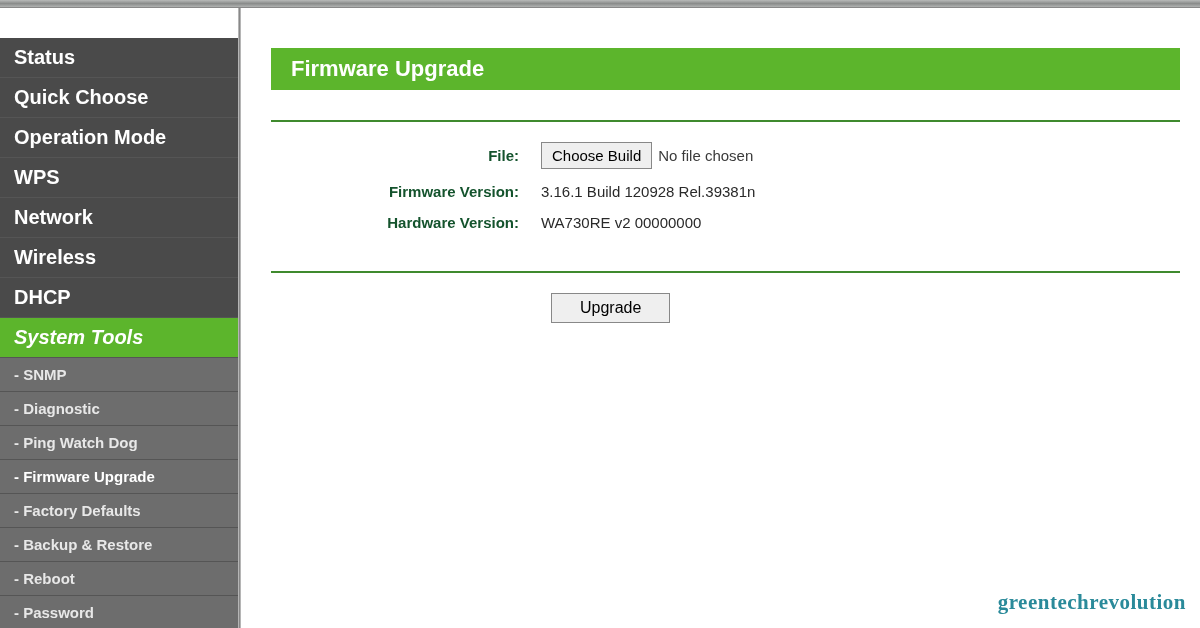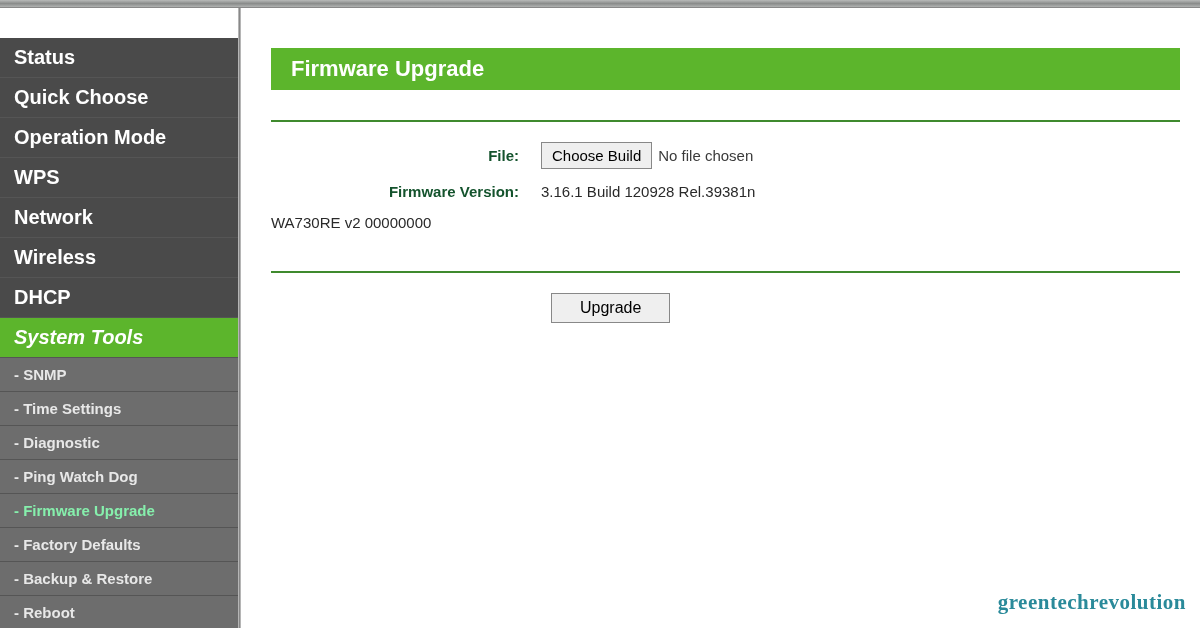--- a/index.html
+++ b/index.html
@@ -41,21 +41,21 @@
       background: #5cb52c;
       color: #fff;
       font-style: italic;
     }
     .sidebar-item.sub {
       background: #6d6d6d;
       color: #e8e8e8;
       font-size: 15px;
     }
     .sidebar-item.sub.active {
-      color: #86efac;
+      color: #ffffff;
     }
     .divider {
       width: 3px;
       background: linear-gradient(to right, #ccc, #888, #ccc);
     }
     .main {
       flex: 1;
       padding: 40px 20px 0 30px;
       position: relative;
     }
@@ -137,21 +137,20 @@
   <div class="sidebar">
     <div class="sidebar-item dark">Status</div>
     <div class="sidebar-item dark">Quick Choose</div>
     <div class="sidebar-item dark">Operation Mode</div>
     <div class="sidebar-item dark">WPS</div>
     <div class="sidebar-item dark">Network</div>
     <div class="sidebar-item dark">Wireless</div>
     <div class="sidebar-item dark">DHCP</div>
     <div class="sidebar-item active-parent">System Tools</div>
     <div class="sidebar-item sub">- SNMP</div>
-    <div class="sidebar-item sub">- Time Settings</div>
     <div class="sidebar-item sub">- Diagnostic</div>
     <div class="sidebar-item sub">- Ping Watch Dog</div>
     <div class="sidebar-item sub active">- Firmware Upgrade</div>
     <div class="sidebar-item sub">- Factory Defaults</div>
     <div class="sidebar-item sub">- Backup &amp; Restore</div>
     <div class="sidebar-item sub">- Reboot</div>
     <div class="sidebar-item sub">- Password</div>
     <div class="sidebar-item sub">- System Log</div>
 
   </div>
@@ -167,20 +166,21 @@
         <span class="no-file">No file chosen</span>
       </div>
     </div>
 
     <div class="form-row">
       <div class="form-label">Firmware Version:</div>
       <div class="form-value">3.16.1 Build 120928 Rel.39381n</div>
     </div>
 
     <div class="form-row">
+      <div class="form-label">Hardware Version:</div>
       <div class="form-value">WA730RE v2 00000000</div>
     </div>
 
     <div class="upgrade-section">
       <div class="hr"></div>
       <button class="upgrade-btn">Upgrade</button>
     </div>
 
     <div class="watermark">greentechrevolution</div>
   </div>

